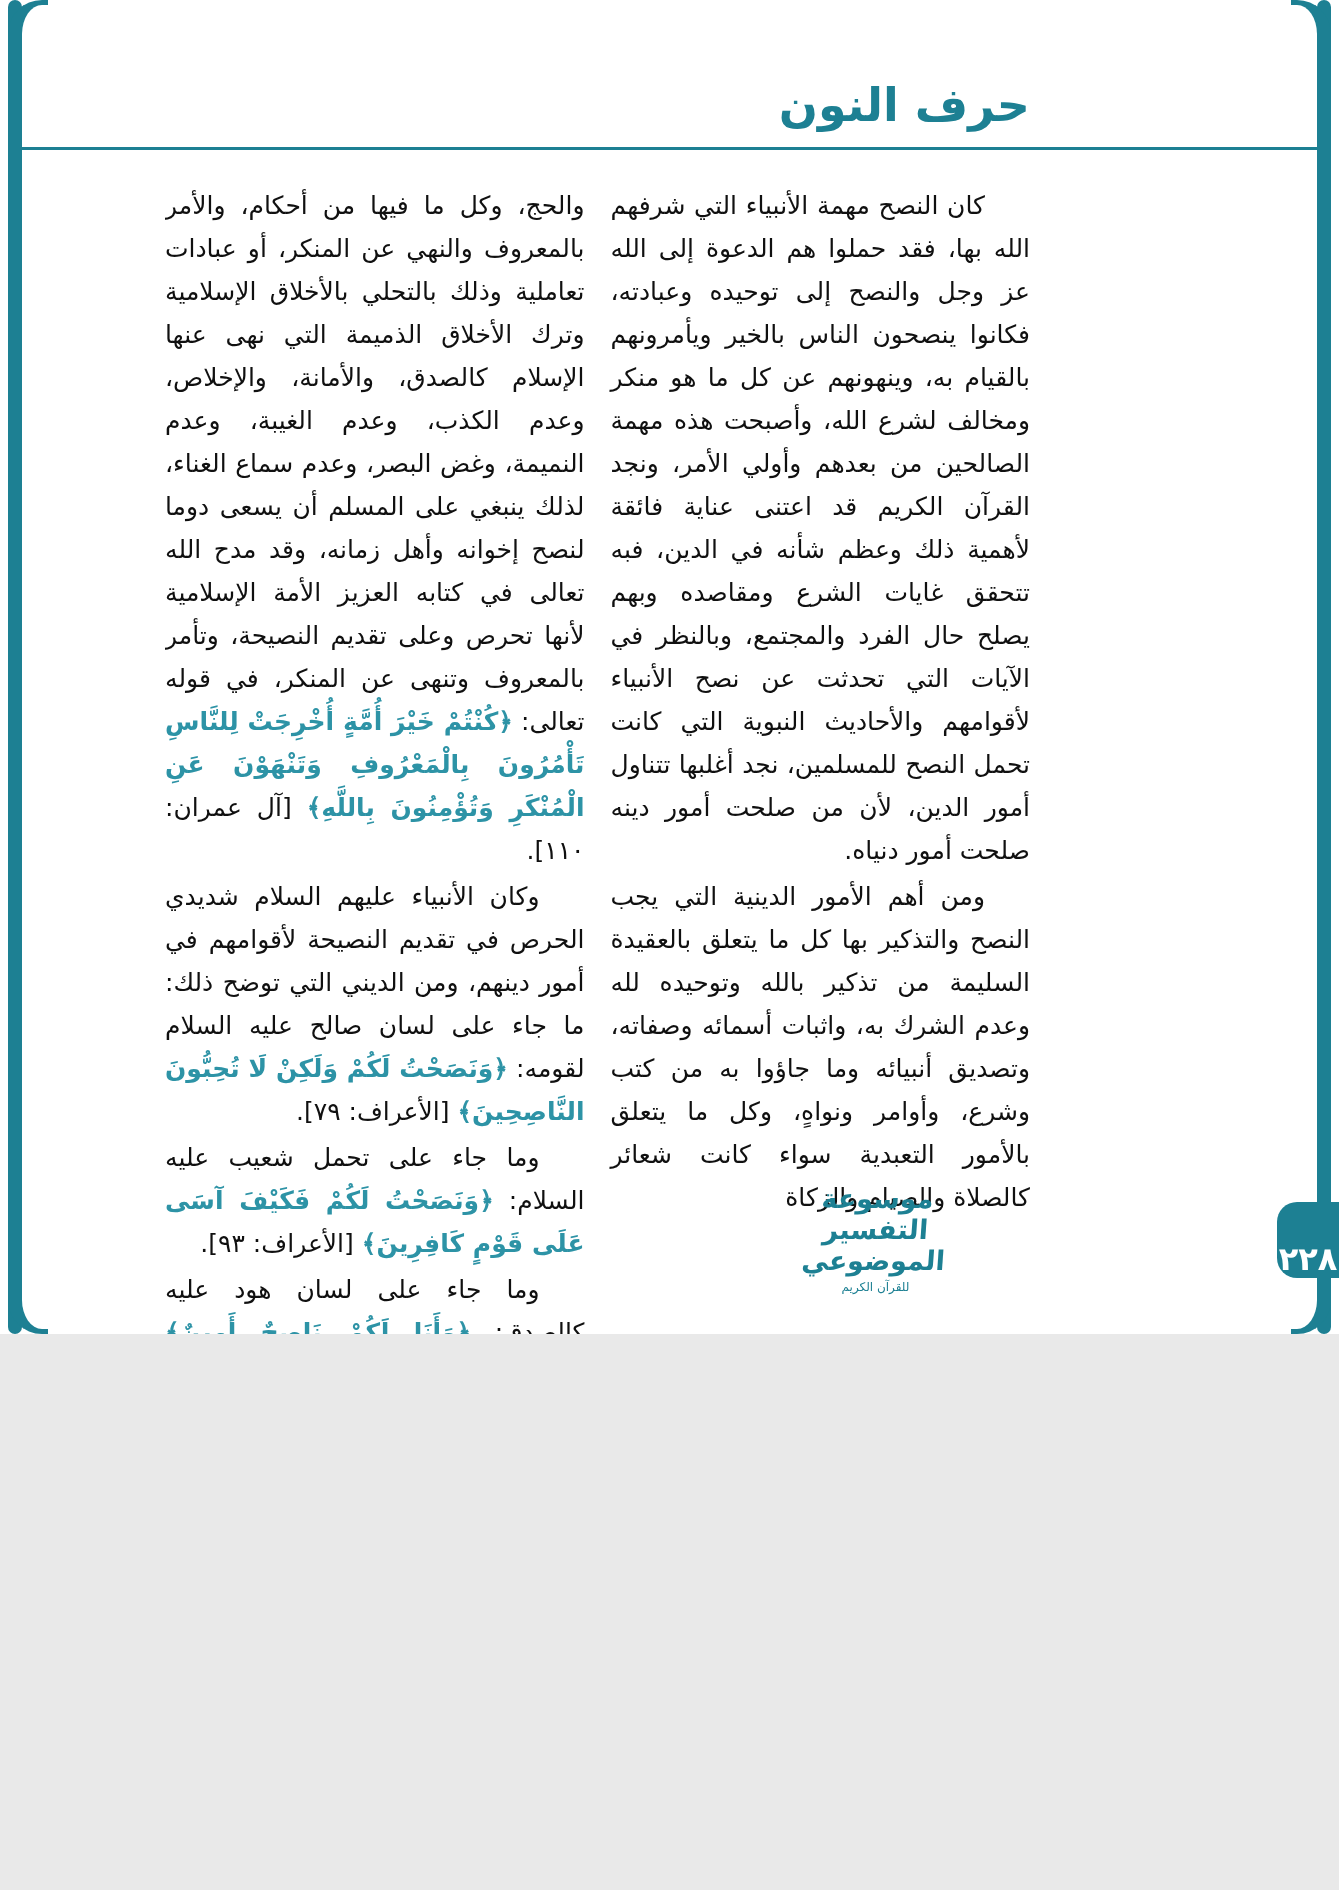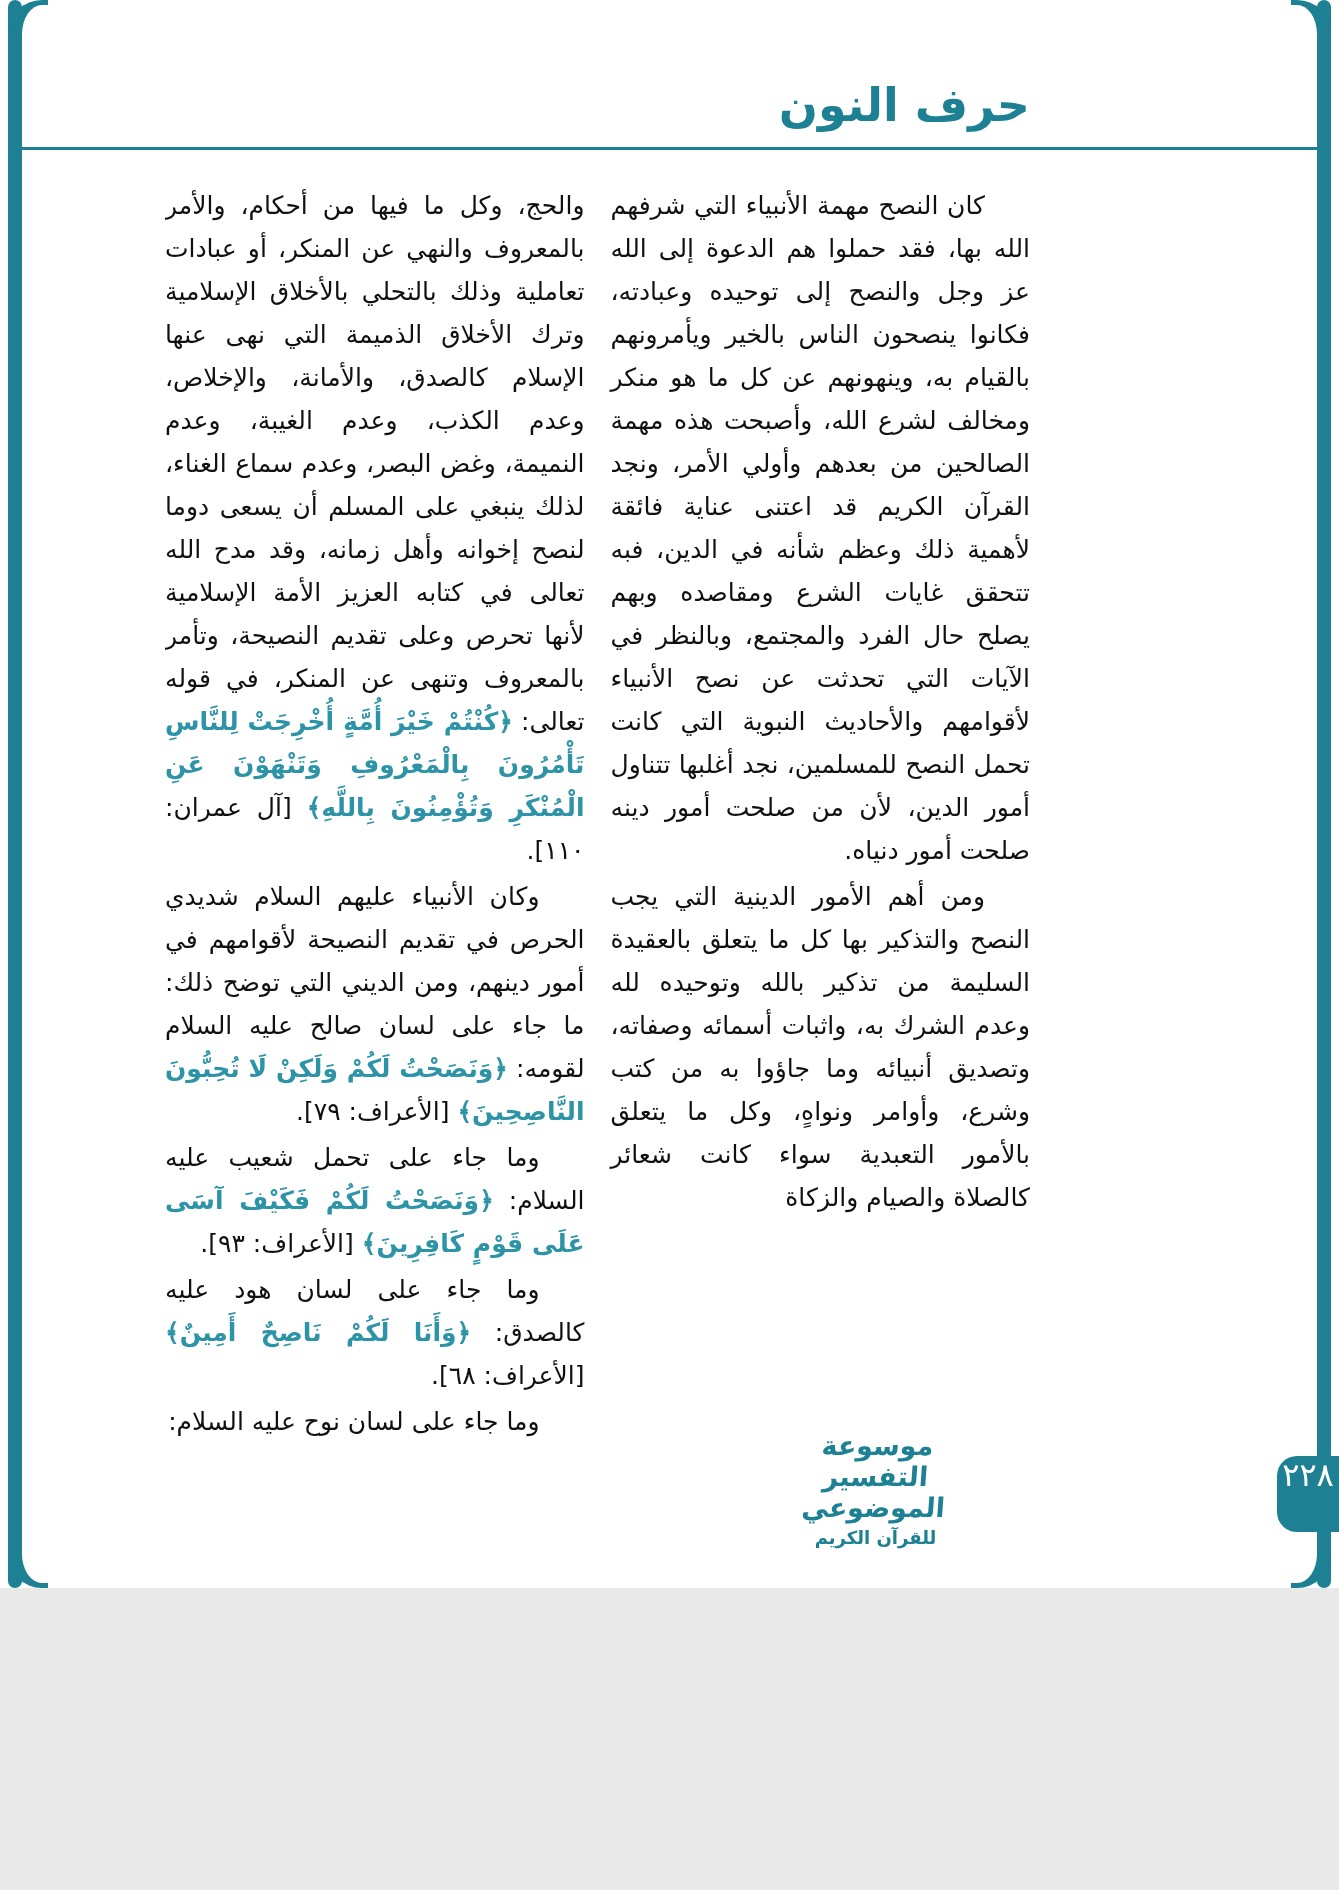--- a/index.html
+++ b/index.html
@@ -6,21 +6,21 @@
     --accent:#1d8093;
     --verse:#2d93a6;
     --text:#101010;
     --page-bg:#ffffff;
   }
   *{margin:0;padding:0;box-sizing:border-box;}
   html,body{background:#e9e9e9;}
   body{font-family:"DejaVu Sans", sans-serif;}
   .page{
     position:relative;
-    width:1339px;height:1588px;
+    width:1339px;height:1334px;
     margin:0 auto;
     background:var(--page-bg,#fff);
     overflow:hidden;
     direction:rtl;
   }
   
   .frame-bar{
     position:absolute;top:0;bottom:0;width:14px;
     background:var(--accent);
     border-radius:10px;
@@ -87,39 +87,39 @@
     text-align:center;
     color:var(--accent);
   }
   .logo-main{
     font-size:27px;
     font-weight:bold;
     line-height:1.15;
     transform:skewX(-4deg);
   }
   .logo-sub{
-    font-size:18px;
-    font-weight:bold;
+    font-size:12px;
+    font-weight:normal;
     margin-top:4px;
   }
 
   .page-badge{
     position:absolute;
     bottom:56px;
     right:0;
     width:62px;
     height:76px;
     background:var(--accent);
     border-radius:20px 0 0 20px;
     display:flex;
-    align-items:flex-start;
+    align-items:flex-end;
     justify-content:center;
     color:#ffffff;
     font-size:32px;
-    font-weight:normal;
+    font-weight:bold;
     z-index:5;
   }
 </style>
 </head>
 <body>
 
 <div class="page">
 
   <div class="frame-bar bar-left"></div>
   <div class="frame-bar bar-right"></div>

